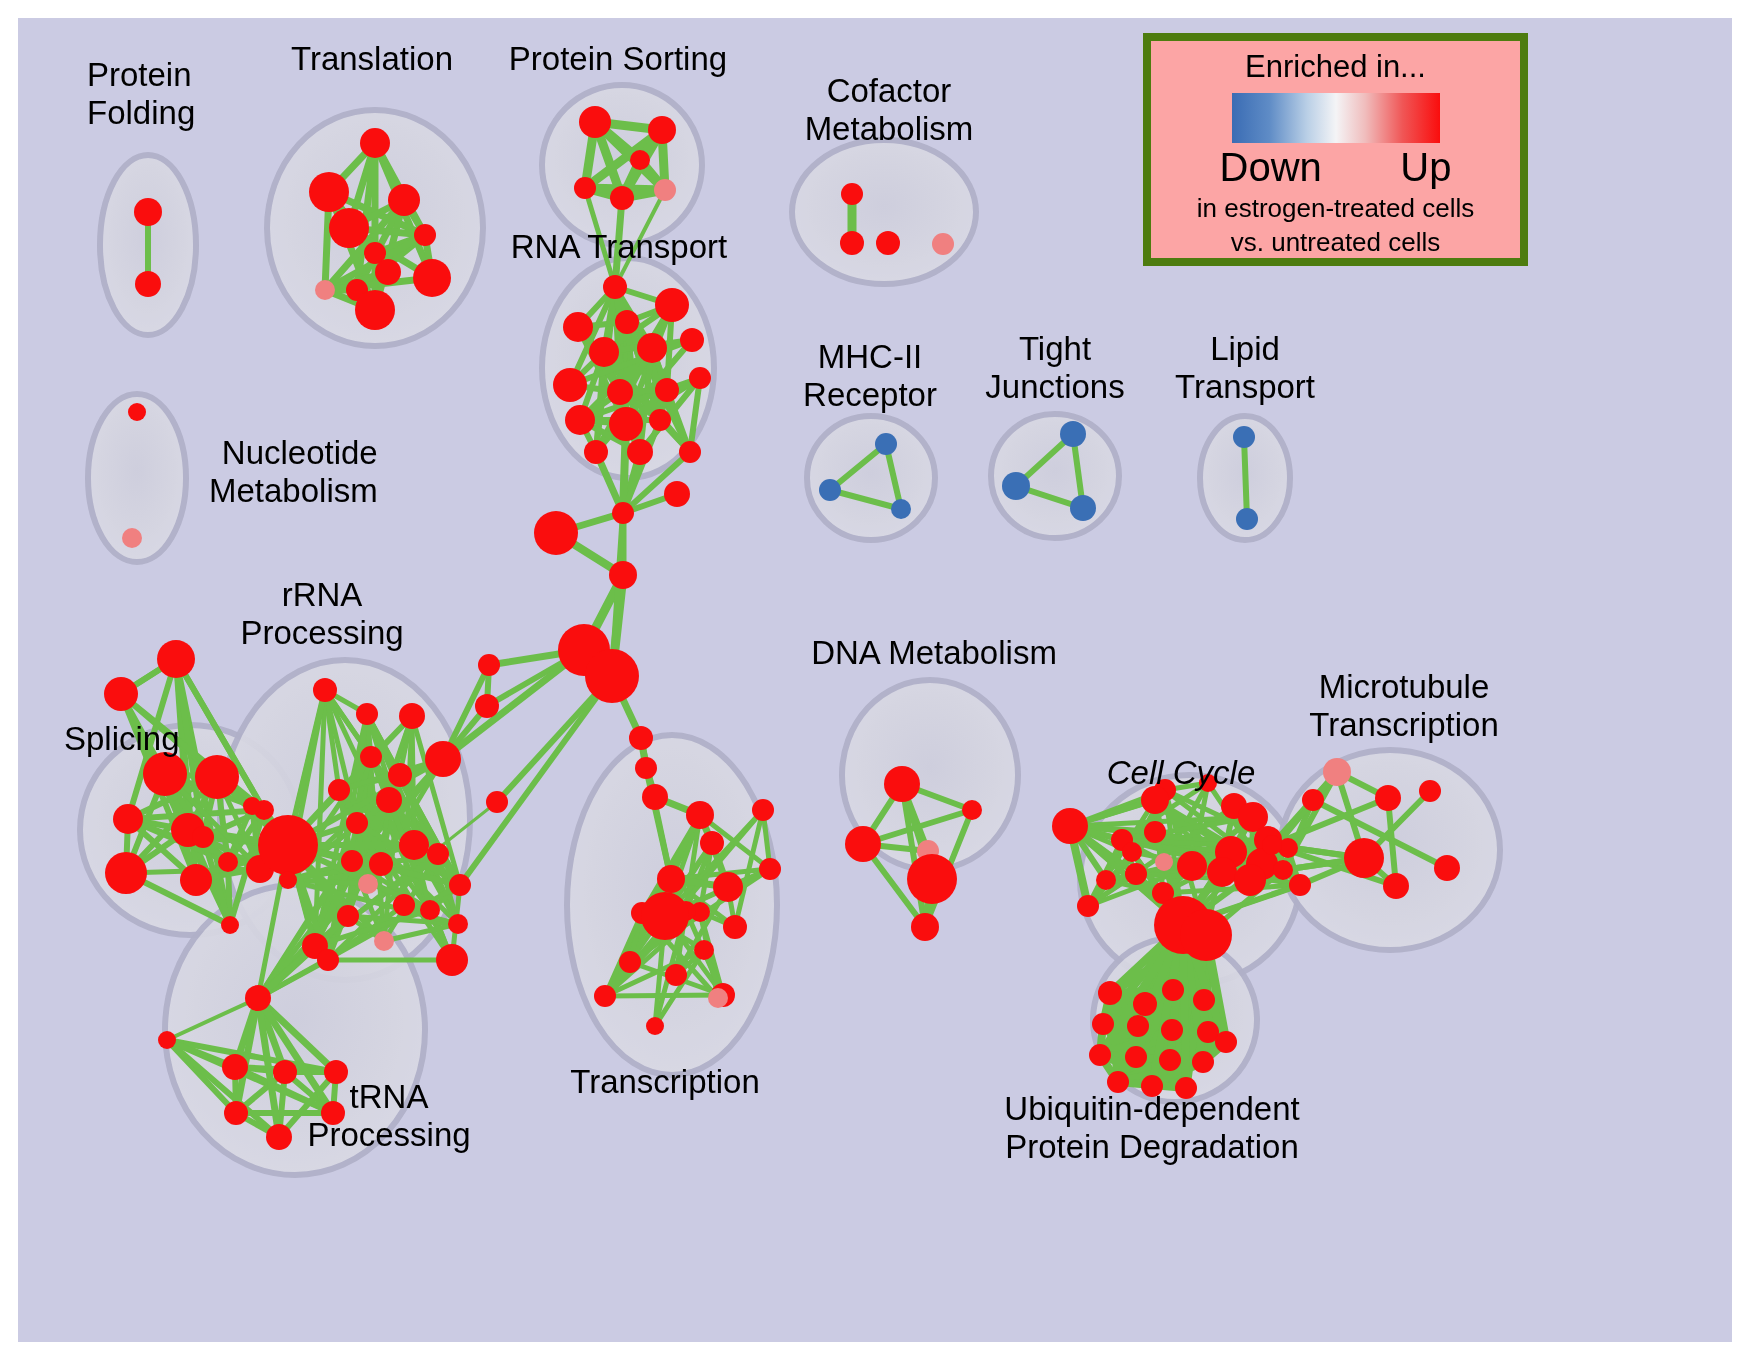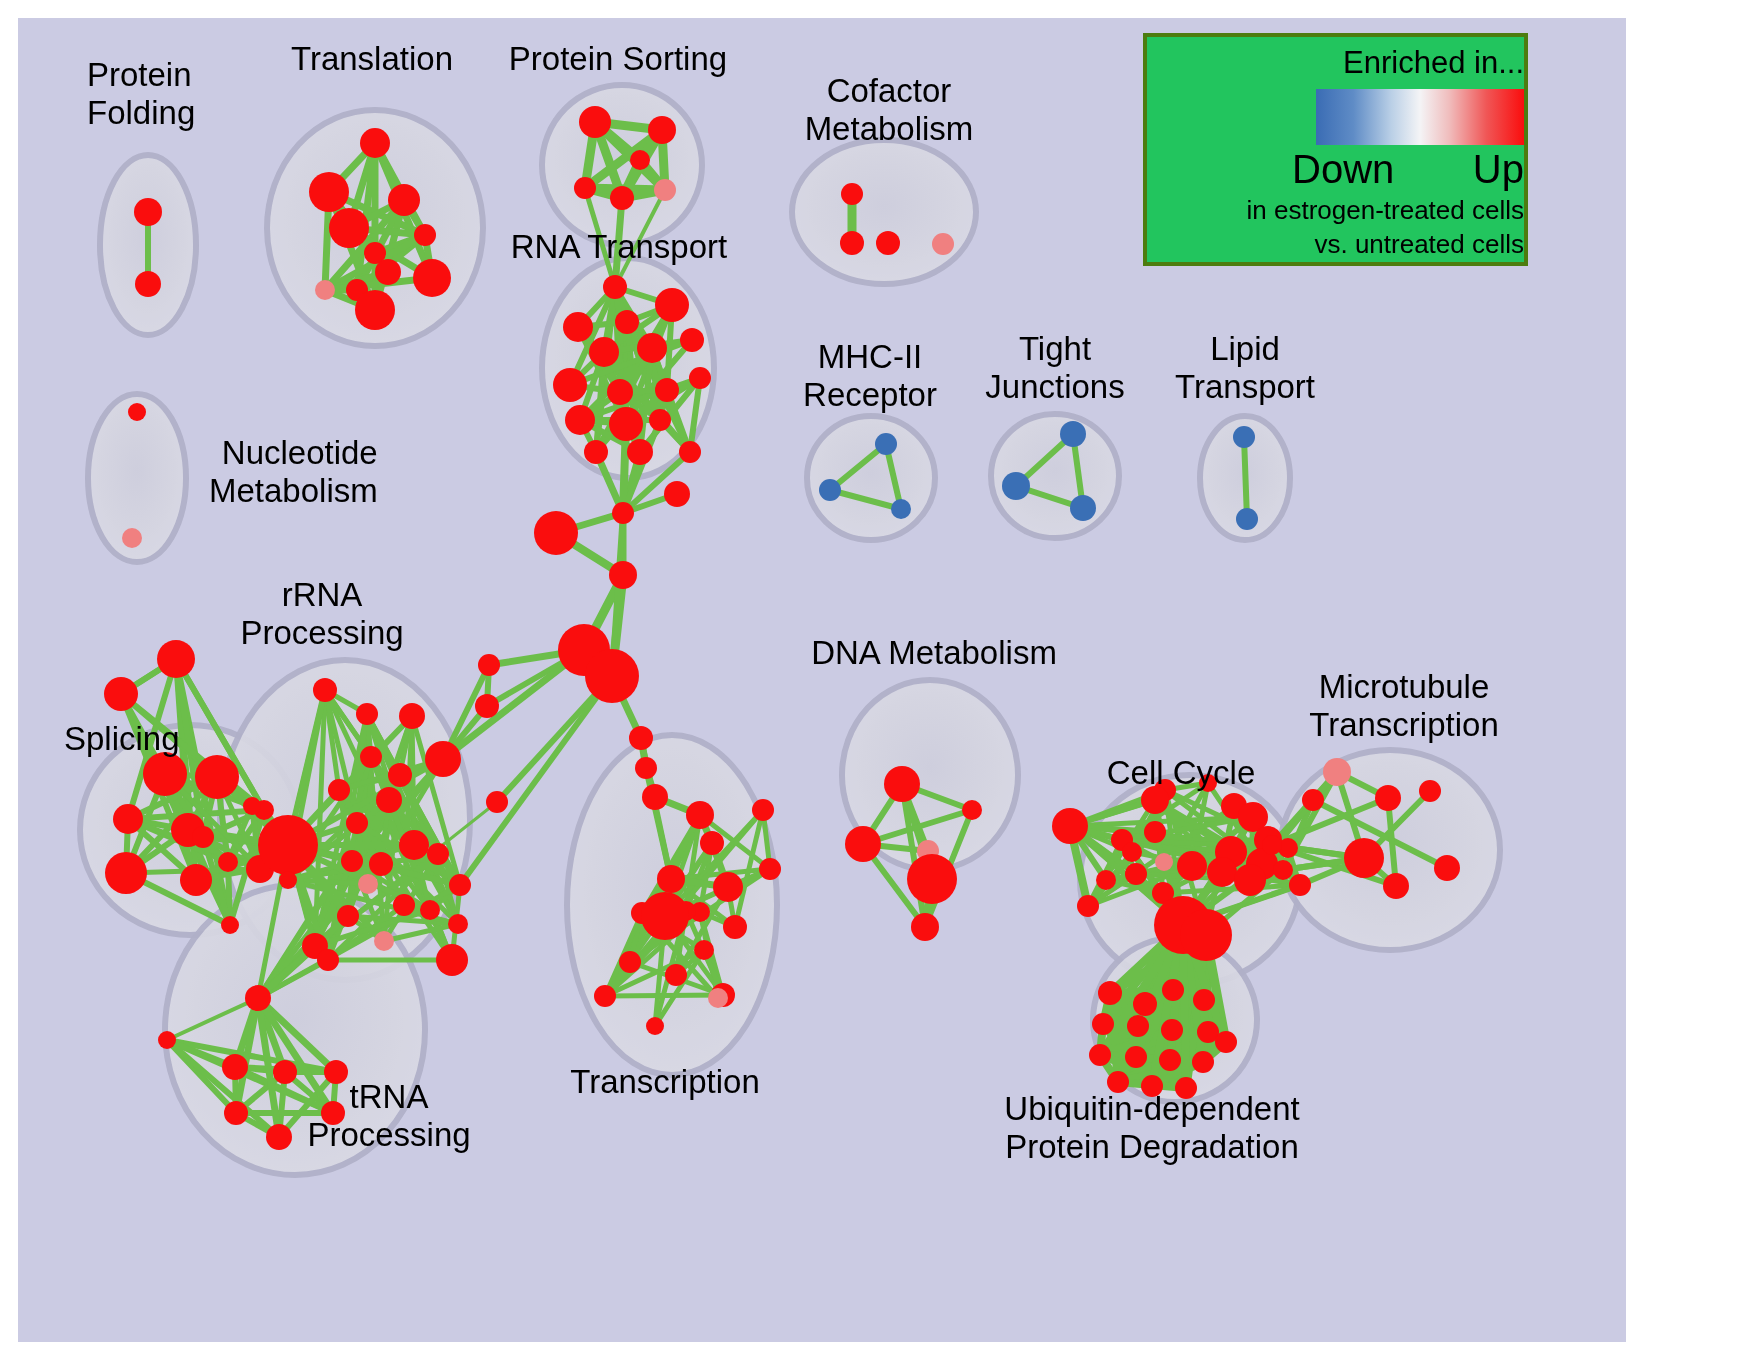--- a/index.html
+++ b/index.html
@@ -1,24 +1,24 @@
 <!DOCTYPE html>
 <html><head>
 <meta charset="utf-8">
 <title>Gene Set Enrichment Network</title>
 <style>
   html,body{margin:0;padding:0;background:#ffffff;}
   body{font-family:"Liberation Sans", sans-serif;}
-  #stage{position:relative;width:1626px;height:1360px;background:#ffffff;overflow:hidden;}
+  #stage{position:relative;width:1750px;height:1360px;background:#ffffff;overflow:hidden;}
   #canvas{position:absolute;left:0;top:0;width:1750px;height:1360px;}
   .lbl{position:absolute;color:#000;font-family:"Liberation Sans",sans-serif;
        font-size:33px;line-height:38px;white-space:pre;font-weight:400;}
   .lbl.c{text-align:center;transform:translateX(-50%);}
-  #legend{position:absolute;box-sizing:border-box;border:4px solid #4d7c0f;
-          background:#22c55e;display:flex;flex-direction:column;align-items:flex-end;}
+  #legend{position:absolute;box-sizing:border-box;border:8px solid #4d7c0f;
+          background:#fca5a5;display:flex;flex-direction:column;align-items:center;}
   #legend .ltitle{font-size:31px;margin-top:8px;color:#000;}
   #legend .bar{width:208px;height:56px;margin-top:8px;
      background:linear-gradient(to right,#3a6cb4 0%,#5f8cc6 18%,#b9cfe6 36%,#f4f4f6 50%,#f0bdbd 64%,#f05656 82%,#fa0d0d 100%);}
   #legend .ends{width:232px;display:flex;justify-content:space-between;margin-top:2px;font-size:40px;}
   #legend .sub{font-size:26px;line-height:32px;text-align:center;margin-top:2px;color:#000;}
 </style>
 </head>
 <body>
 
 <div id="stage">
@@ -917,21 +917,21 @@
       <div class="lbl c" style="left: 1055px; top: 330px;">Tight
 Junctions</div>
       <div class="lbl c" style="left: 1245px; top: 330px;">Lipid
 Transport</div>
       <div class="lbl c" style="left: 322px; top: 576px;">rRNA
 Processing</div>
       <div class="lbl" style="left: 64px; top: 720px;">Splicing</div>
       <div class="lbl c" style="left: 934px; top: 634px;">DNA Metabolism</div>
       <div class="lbl c" style="left: 1404px; top: 668px;">Microtubule
 Transcription</div>
-      <div class="lbl c" style="left: 1181px; top: 754px;">Cell Cycle</div>
+      <div class="lbl c" style="left: 1181px; top: 754px; font-style: italic;">Cell Cycle</div>
       <div class="lbl c" style="left: 665px; top: 1063px;">Transcription</div>
       <div class="lbl c" style="left: 389px; top: 1078px;">tRNA
 Processing</div>
       <div class="lbl c" style="left: 1152px; top: 1090px;">Ubiquitin-dependent
 Protein Degradation</div>
     </div>
 
   <div id="legend" style="left: 1143px; top: 33px; width: 385px; height: 233px;">
     <div class="ltitle">Enriched in...</div>
     <div class="bar"></div>

